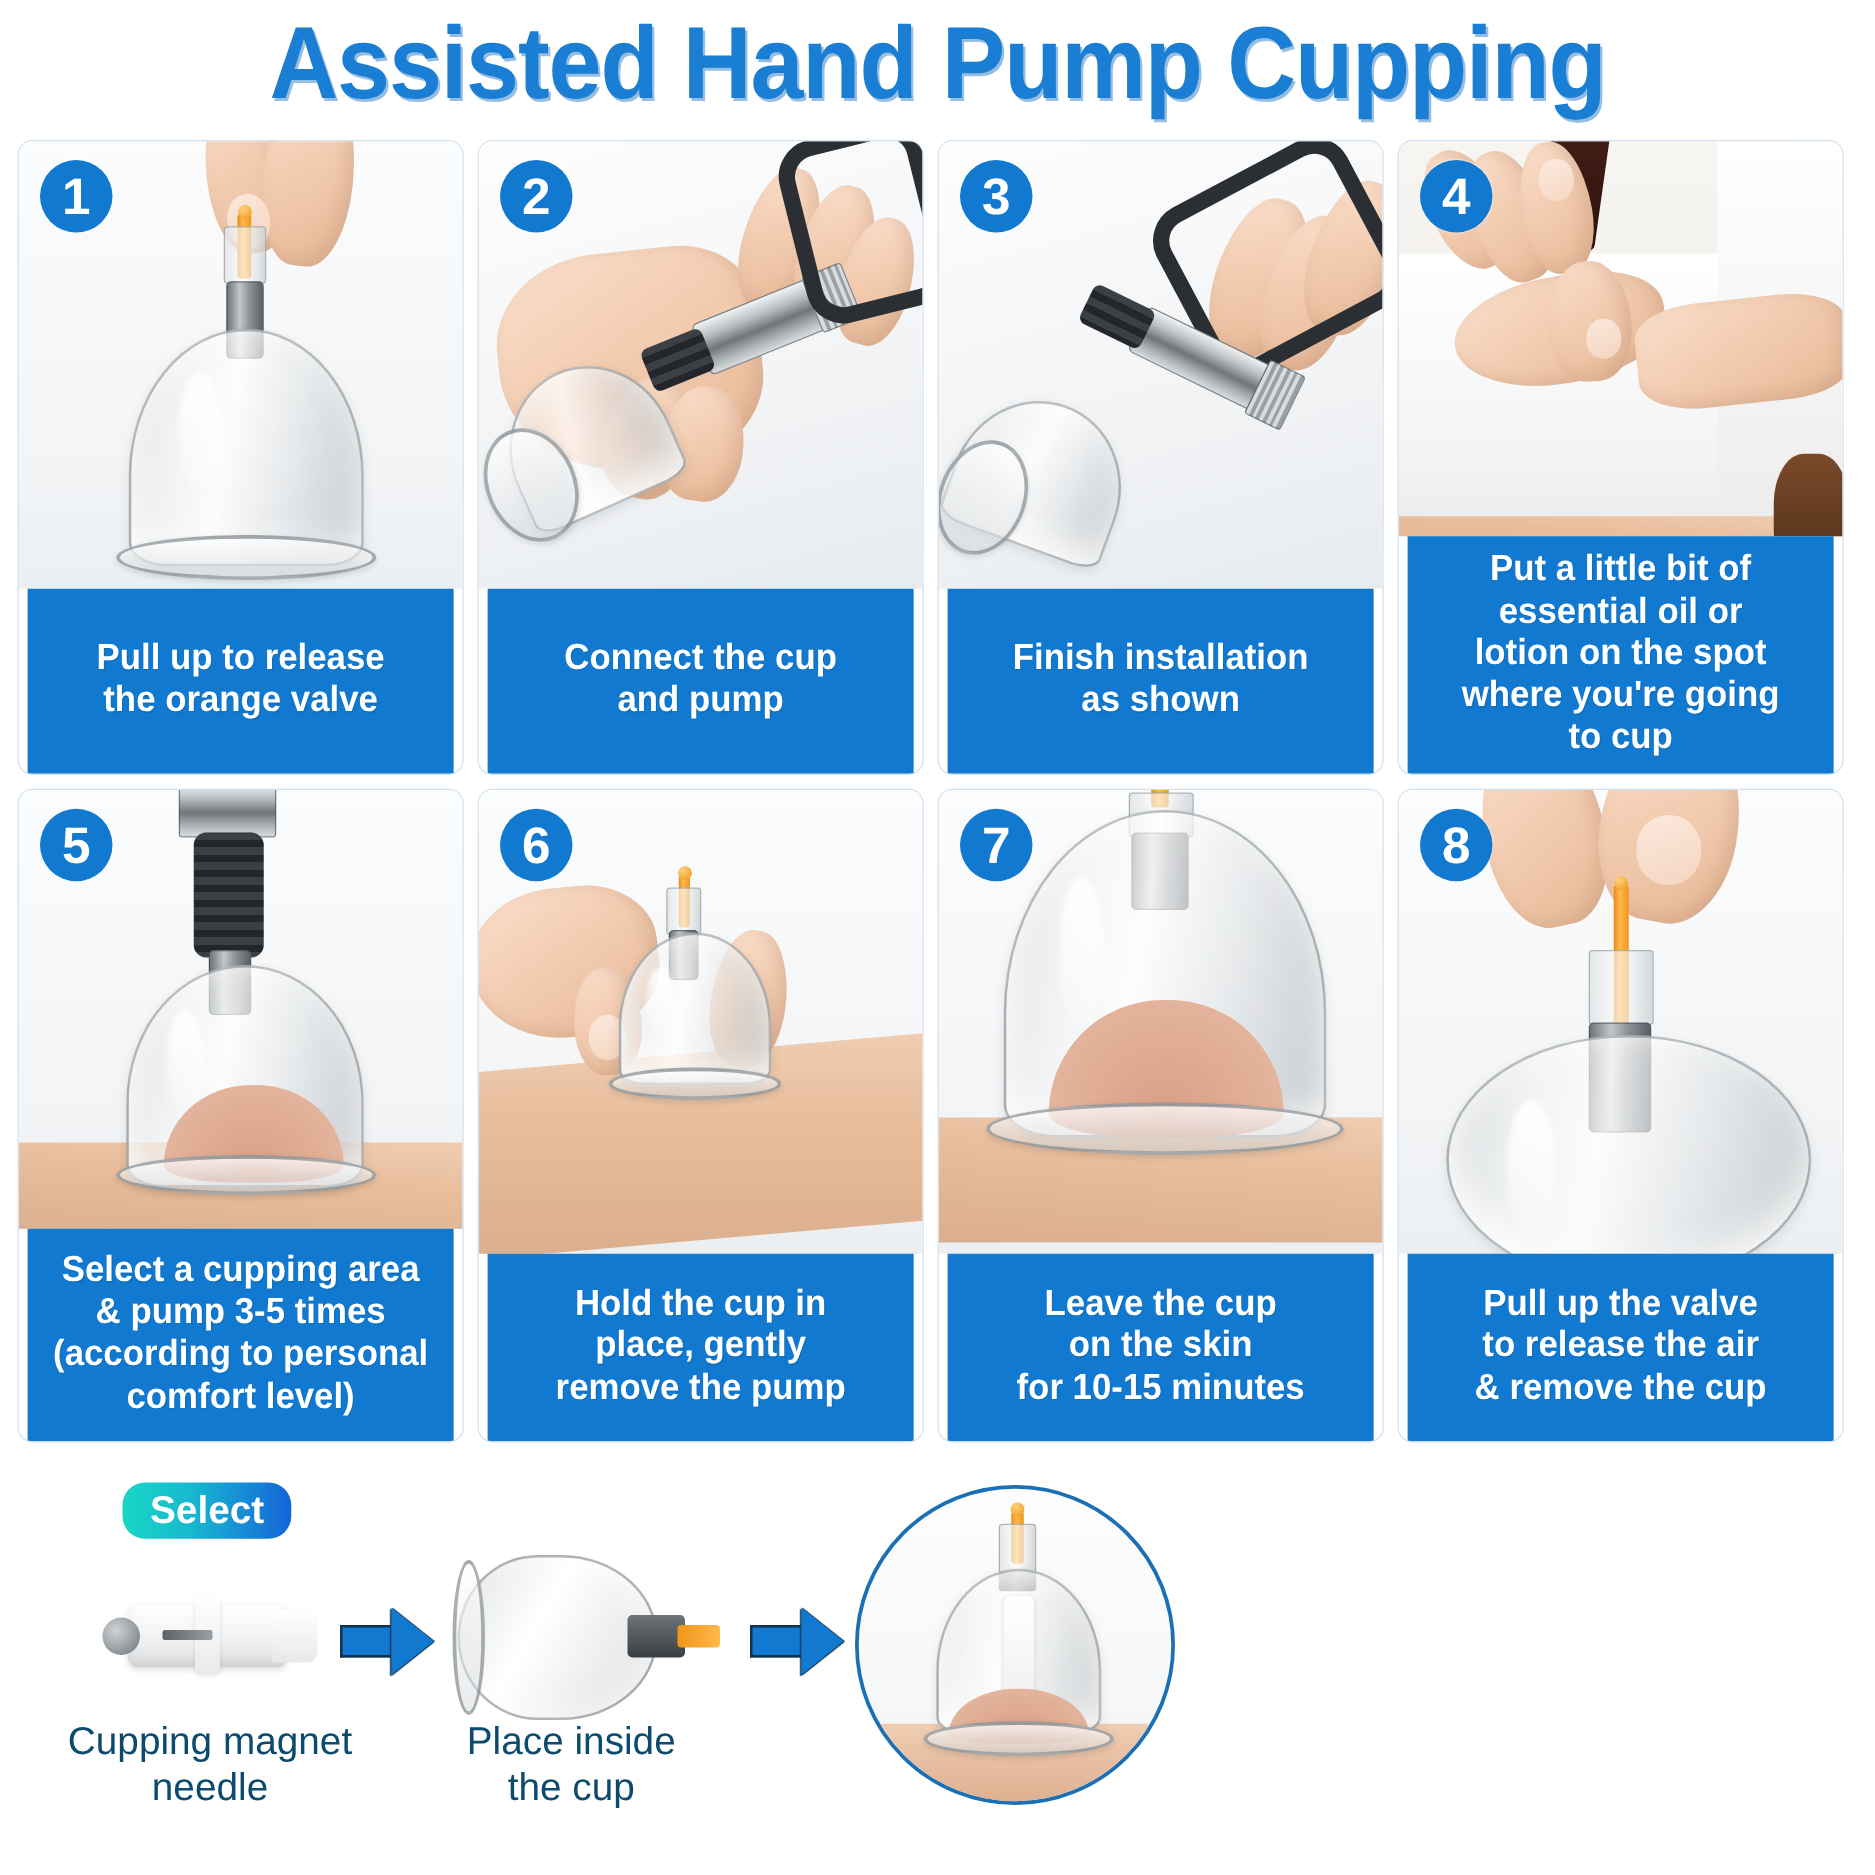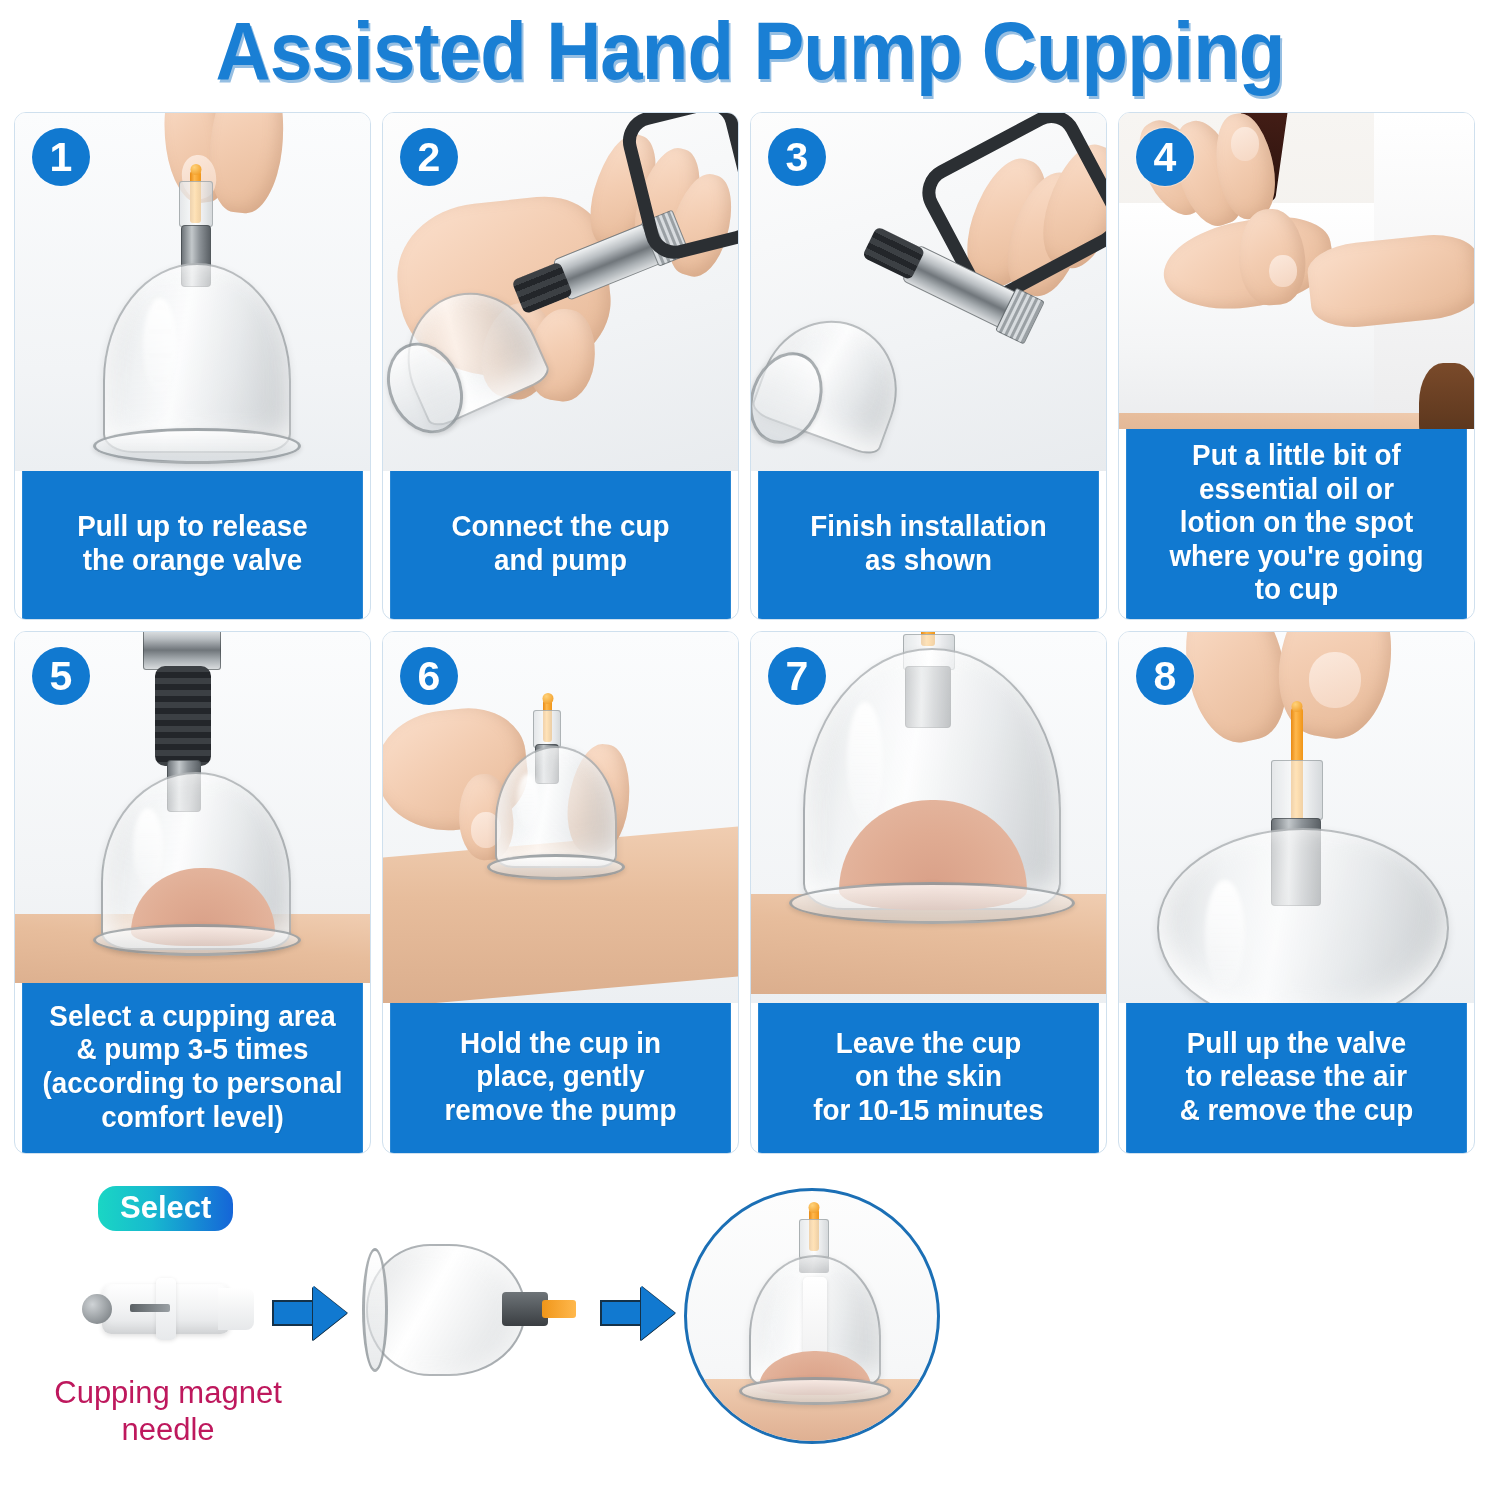--- a/index.html
+++ b/index.html
@@ -234,21 +234,21 @@
     box-shadow: inset -10px 0 20px rgba(255,255,255,.6);
   }
   .circle-photo {
     position:absolute; border-radius:50%;
     border:3px solid #1b6fb5;
     overflow:hidden;
     background: linear-gradient(180deg,#fdfdfd 0%,#f6f7f8 70%,#f1f2f3 100%);
   }
   .bonus-label {
     position:absolute; text-align:center;
-    color:#be185d; font-size:31px; line-height:1.2; font-weight:400;
+    color:#0c4a6e; font-size:31px; line-height:1.2; font-weight:400;
     white-space: pre-line;
   }
 </style>
 </head>
 <body>
 
 <div class="page">
 
   <div class="title">Assisted Hand Pump Cupping</div>
 
@@ -458,20 +458,22 @@
       <div class="arrow-head"></div>
     </div>
 
     <div style="position:absolute;left:356px;top:62px;width:210px;height:142px;">
       <div class="cup-side" style="left:10px;top:4px;width:160px;height:132px;"></div>
       <div style="position:absolute;left:6px;top:8px;width:26px;height:124px;border:3px solid rgba(120,127,132,.62);border-radius:50%;background:linear-gradient(180deg,rgba(255,255,255,.7),rgba(210,214,217,.5));"></div>
       <div style="position:absolute;left:146px;top:52px;width:46px;height:34px;background:linear-gradient(180deg,#6e7478,#3a3e42);border-radius:4px;"></div>
       <div style="position:absolute;left:186px;top:60px;width:34px;height:18px;background:linear-gradient(90deg,#f0961a,#ffb84d);border-radius:3px;"></div>
     </div>
 
+    <div class="bonus-label" style="left:312px;top:196px;width:290px;">Place inside
+the cup</div>
 
     <div class="arrow-wrap" style="left:600px;top:108px;width:78px;height:54px;">
       <div class="arrow-shaft"></div>
       <div class="arrow-head"></div>
     </div>
 
     <div class="circle-photo" style="left:684px;top:10px;width:256px;height:256px;">
       <div style="position:absolute;left:0;bottom:0;width:256px;height:62px;background:linear-gradient(180deg,#f0cdb1,#dfb092);"></div>
       <div class="valve-orange tip" style="left:122px;top:18px;width:10px;height:42px;"></div>
       <div class="valve-clear" style="left:112px;top:28px;width:30px;height:40px;"></div>

